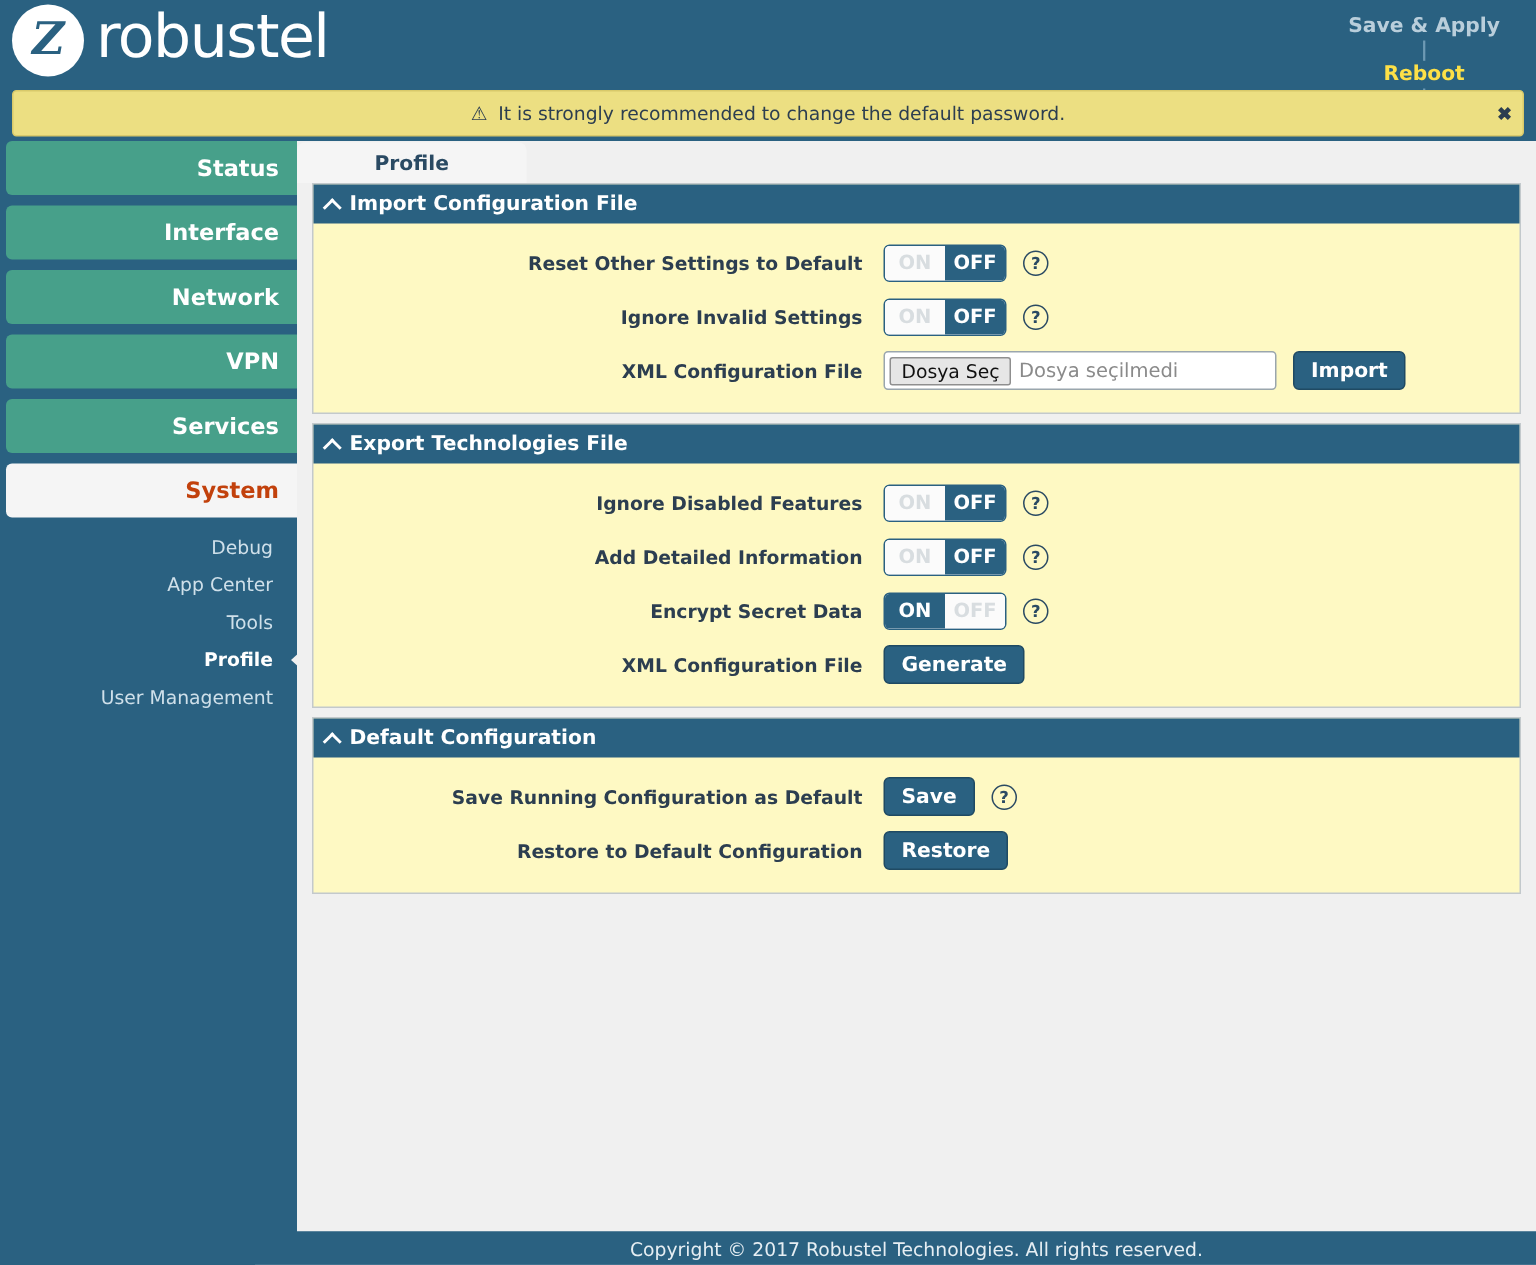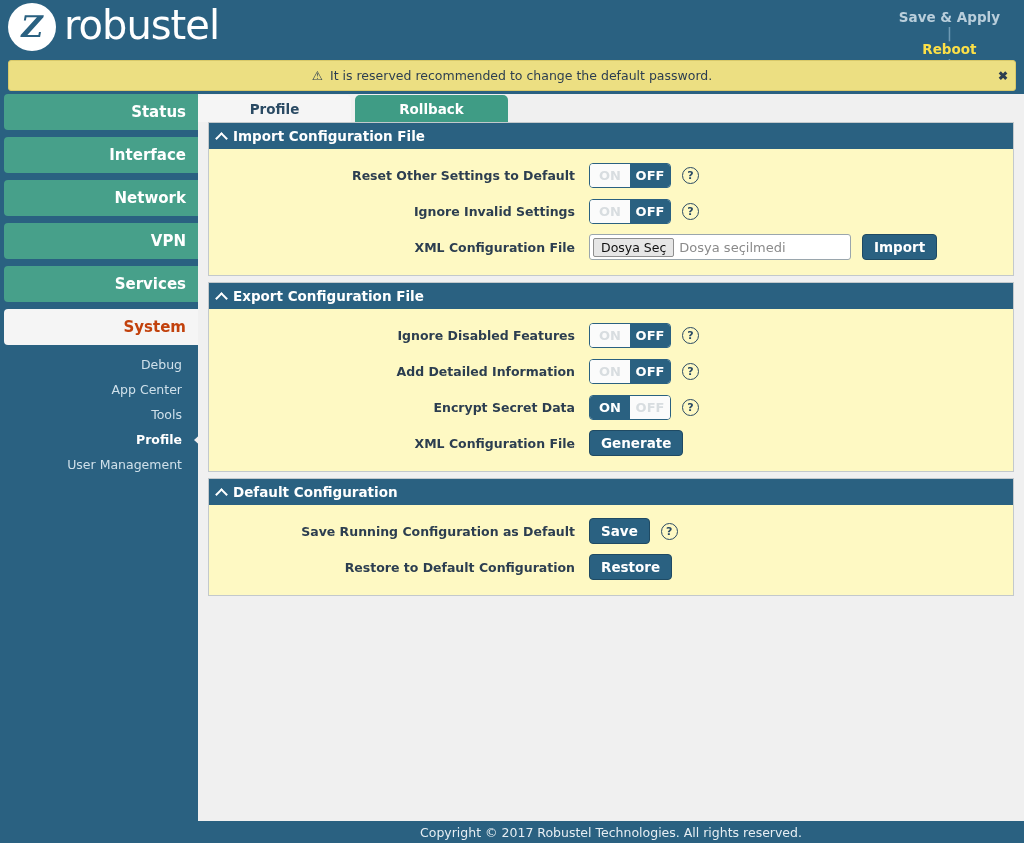--- a/index.html
+++ b/index.html
@@ -205,21 +205,21 @@
     <span class="sep">|</span>
     <a class="hl-bright" href="#">Reboot</a>
     <span class="sep">|</span>
     <a class="hl-bright" href="#">Logout</a>
   </div>
 </div>
 
 <div id="warn">
   <span class="wtext">
     <span>⚠</span>
-    <span>It is reserved recommended to change the default password.</span>
+    <span>It is strongly recommended to change the default password.</span>
   </span>
   <button id="warn-close">✖</button>
 </div>
 
 <div id="sidebar">
   <a class="nav-main" href="#">Status</a>
   <a class="nav-main" href="#">Interface</a>
   <a class="nav-main" href="#">Network</a>
   <a class="nav-main" href="#">VPN</a>
   <a class="nav-main" href="#">Services</a>
@@ -229,21 +229,20 @@
   <a class="nav-sub" href="#">App Center</a>
   <a class="nav-sub" href="#">Tools</a>
   <a class="nav-sub active" href="#"><span>Profile</span><span class="caret"></span></a>
   <a class="nav-sub" href="#">User Management</a>
 </div>
 
 <div id="content">
 
   <div id="tabs">
     <div class="tab active">Profile</div>
-    <div class="tab inactive">Rollback</div>
   </div>
 
   <div id="panels">
 
     <div class="panel">
       <div class="panel-head">
         <span class="chev"></span>
         <span>Import Configuration File</span>
       </div>
       <div class="panel-body">
@@ -280,21 +279,21 @@
             <button class="btn">Import</button>
           </div>
         </div>
 
       </div>
     </div>
 
     <div class="panel">
       <div class="panel-head">
         <span class="chev"></span>
-        <span>Export Configuration File</span>
+        <span>Export Technologies File</span>
       </div>
       <div class="panel-body">
 
         <div class="row">
           <div class="row-label">Ignore Disabled Features</div>
           <div class="row-ctrl">
             <div class="toggle">
               <div class="half on-half">ON</div>
               <div class="half off-half">OFF</div>
             </div>

